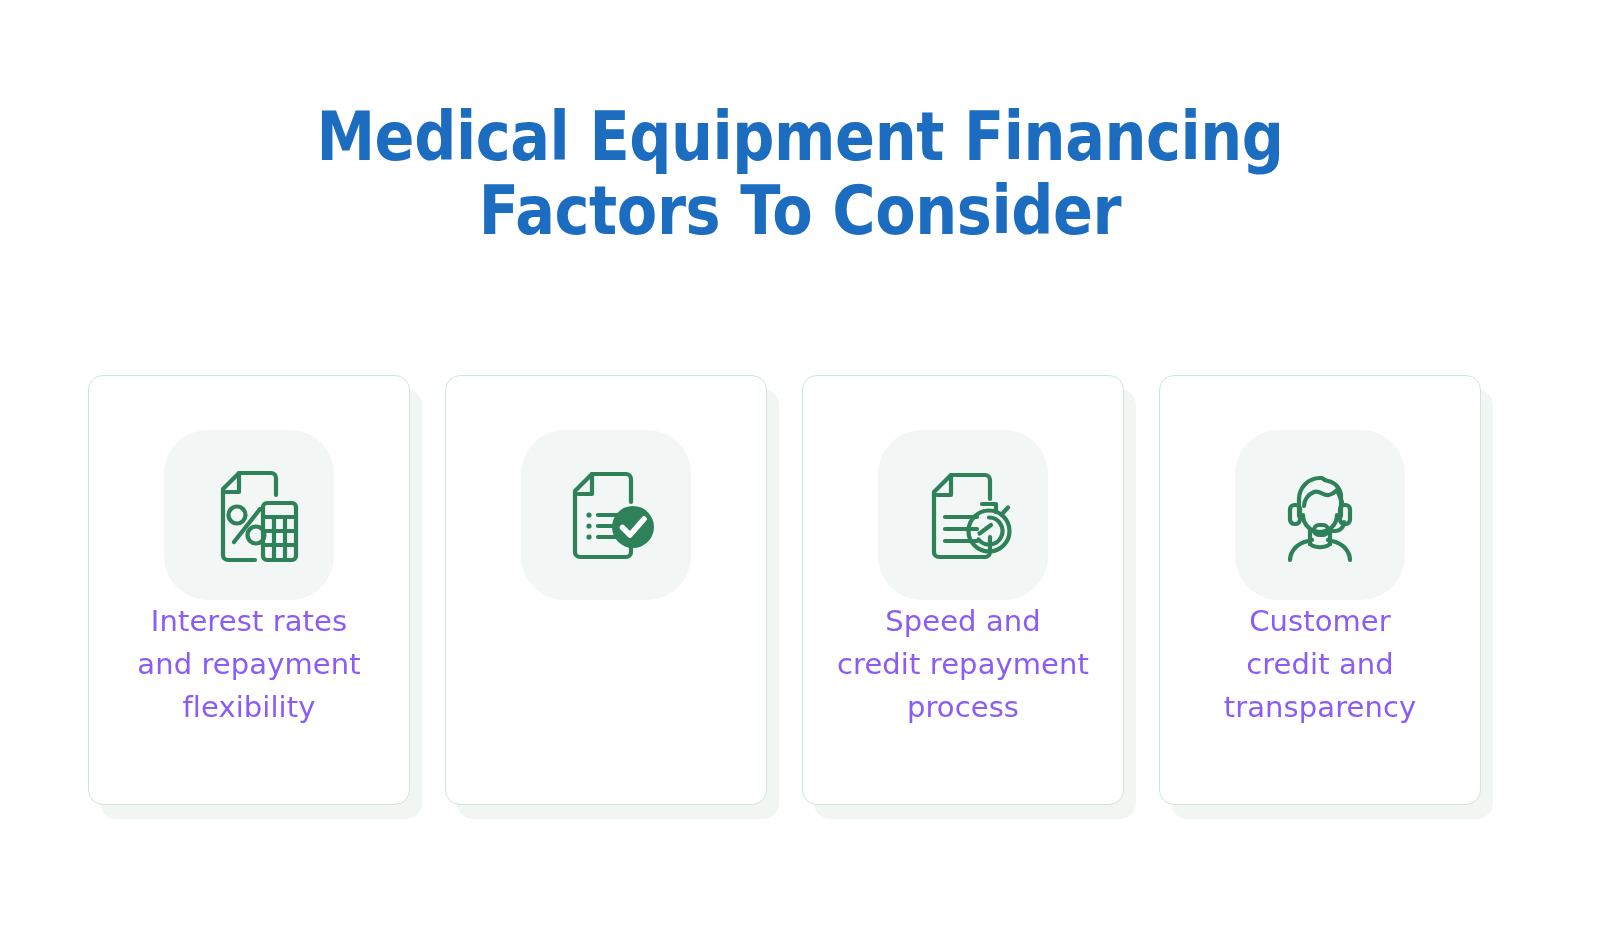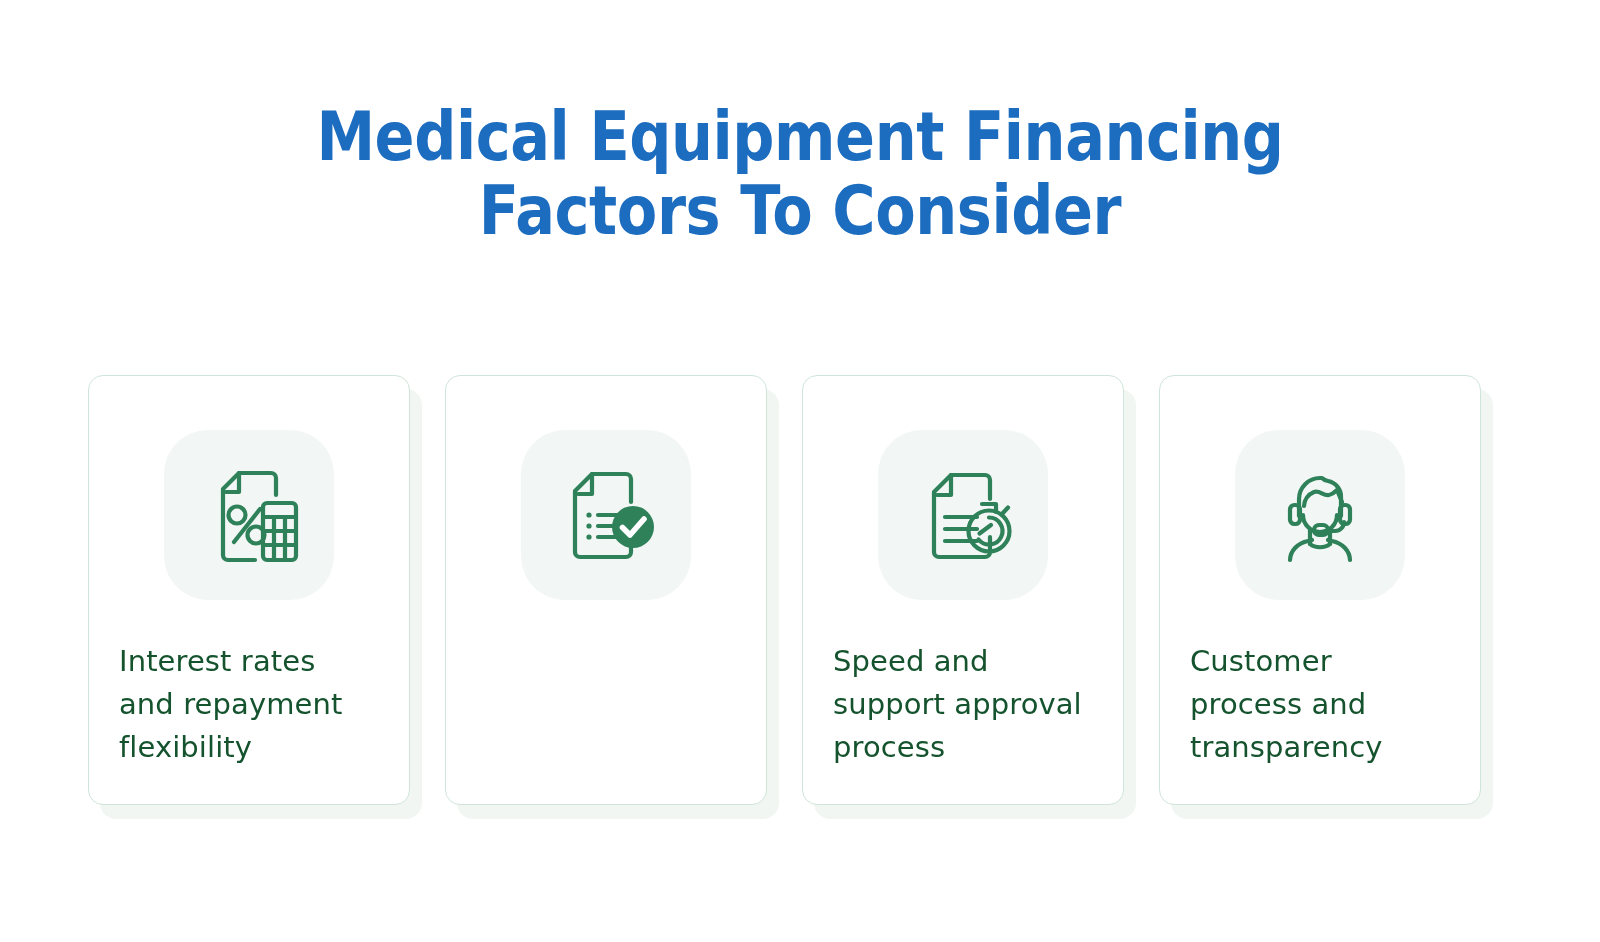--- a/index.html
+++ b/index.html
@@ -89,24 +89,23 @@
     border-radius: 44px;
     background: #F2F6F4;
     display: flex;
     align-items: center;
     justify-content: center;
   }
   .icon-tile svg {
     display: block;
   }
   .card-label {
-    margin-top: 40px;
     width: 260px;
-    text-align: left;
-    color: #14532d;
+    text-align: center;
+    color: #8b5cf6;
     font-family: "DejaVu Sans", "Liberation Sans", sans-serif;
     font-size: 29px;
     line-height: 43px;
     font-weight: 400;
     letter-spacing: 0.1px;
     white-space: pre-line;
   }
 </style>
 </head>
 <body>
@@ -193,21 +192,21 @@
 
               <circle cx="82" cy="72" r="20.5"></circle>
               <path d="M75 45 H89 V53"></path>
               <path d="M94.5 55.5 L101 48.5"></path>
               <path d="M82 58.5 a13.5 13.5 0 1 1 -10.5 22"></path>
               <path d="M84 66 L72.5 74.5"></path>
             </svg>
           </span>
         </div>
         <div class="card-label">Speed and
-support approval
+credit repayment
 process</div>
       </div>
     </div>
 
     <div class="card-wrap">
       <div class="card-shadow"></div>
       <div class="card">
         <div class="icon-tile">
           <span>
             <svg width="112" height="112" viewBox="0 0 112 112" fill="none" stroke="#2E8159" stroke-width="4.2" stroke-linecap="round" stroke-linejoin="round">
@@ -226,19 +225,19 @@
               <path d="M46 71 V85"></path>
               <path d="M66 71 V85"></path>
               <path d="M46 85 a13 9 0 0 0 20 0"></path>
 
               <path d="M26 101 a23 20 0 0 1 18 -19 l4 -1"></path>
               <path d="M86 101 a23 20 0 0 0 -18 -19 l-4 -1"></path>
             </svg>
           </span>
         </div>
         <div class="card-label">Customer
-process and
+credit and
 transparency</div>
       </div>
     </div>
 
   </div>
 </div>
 
 </body></html>

